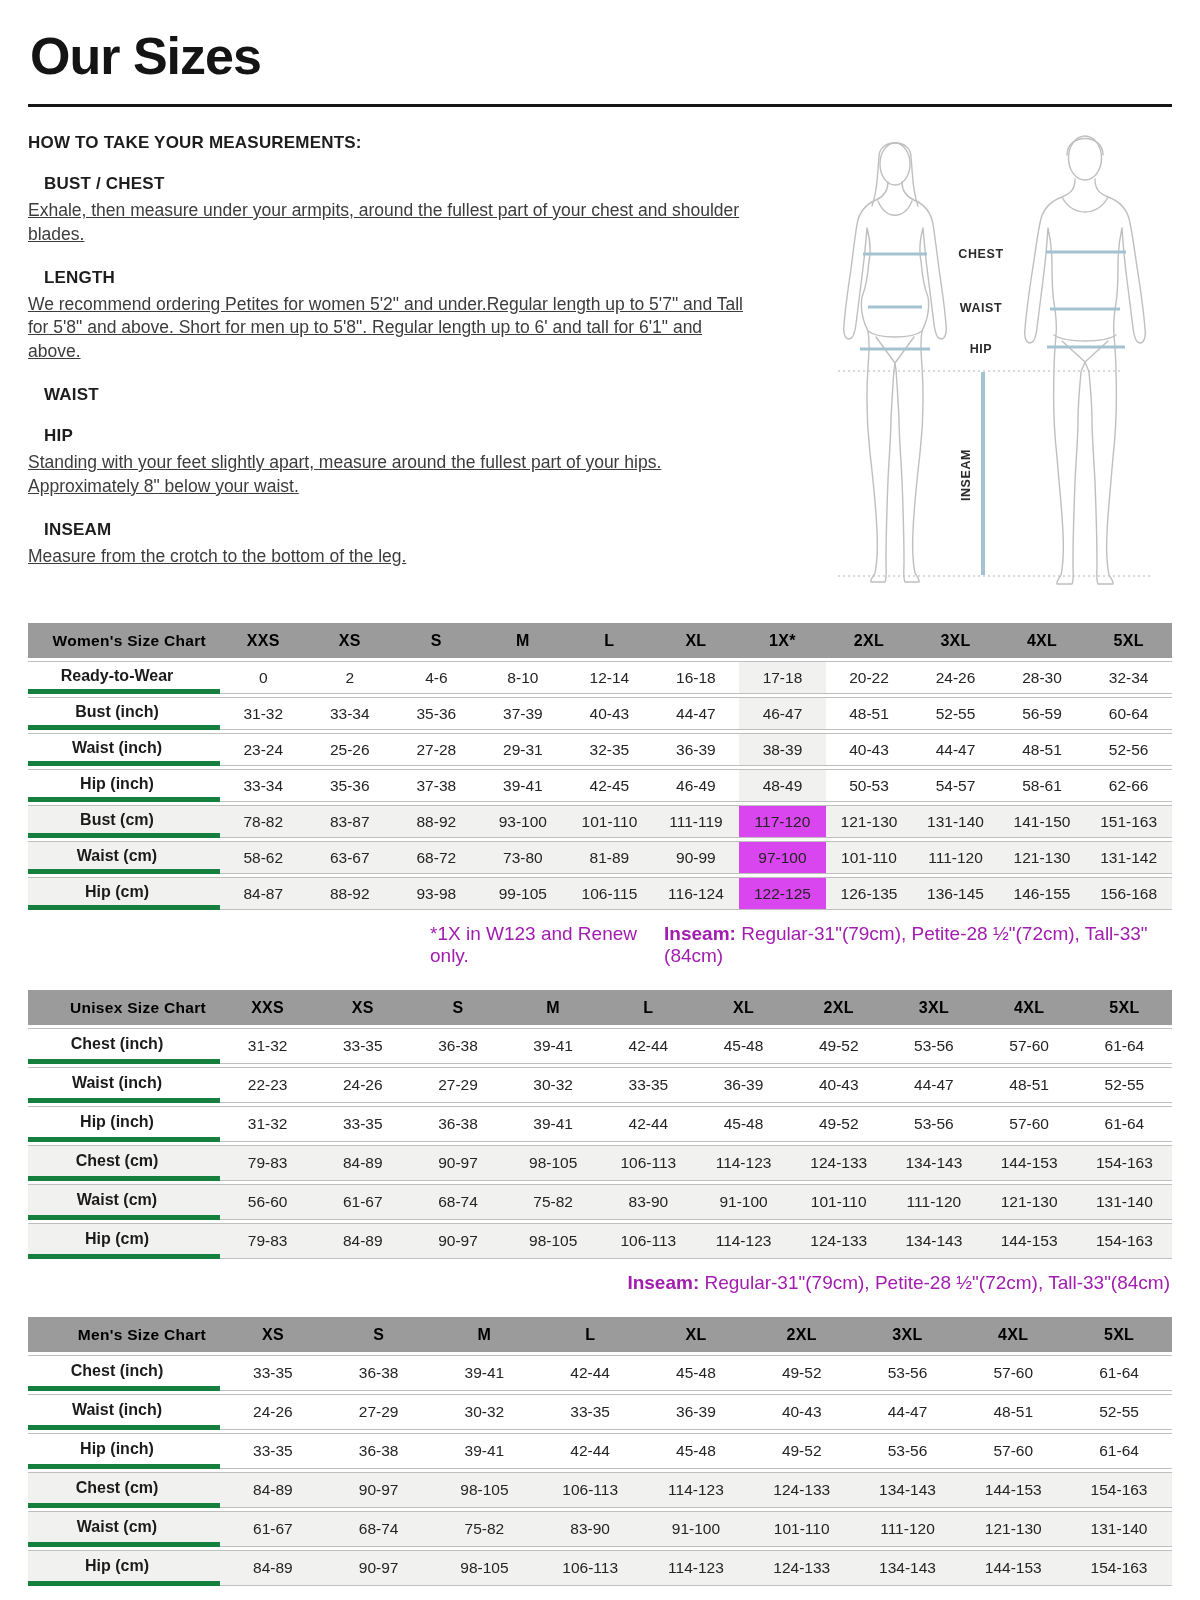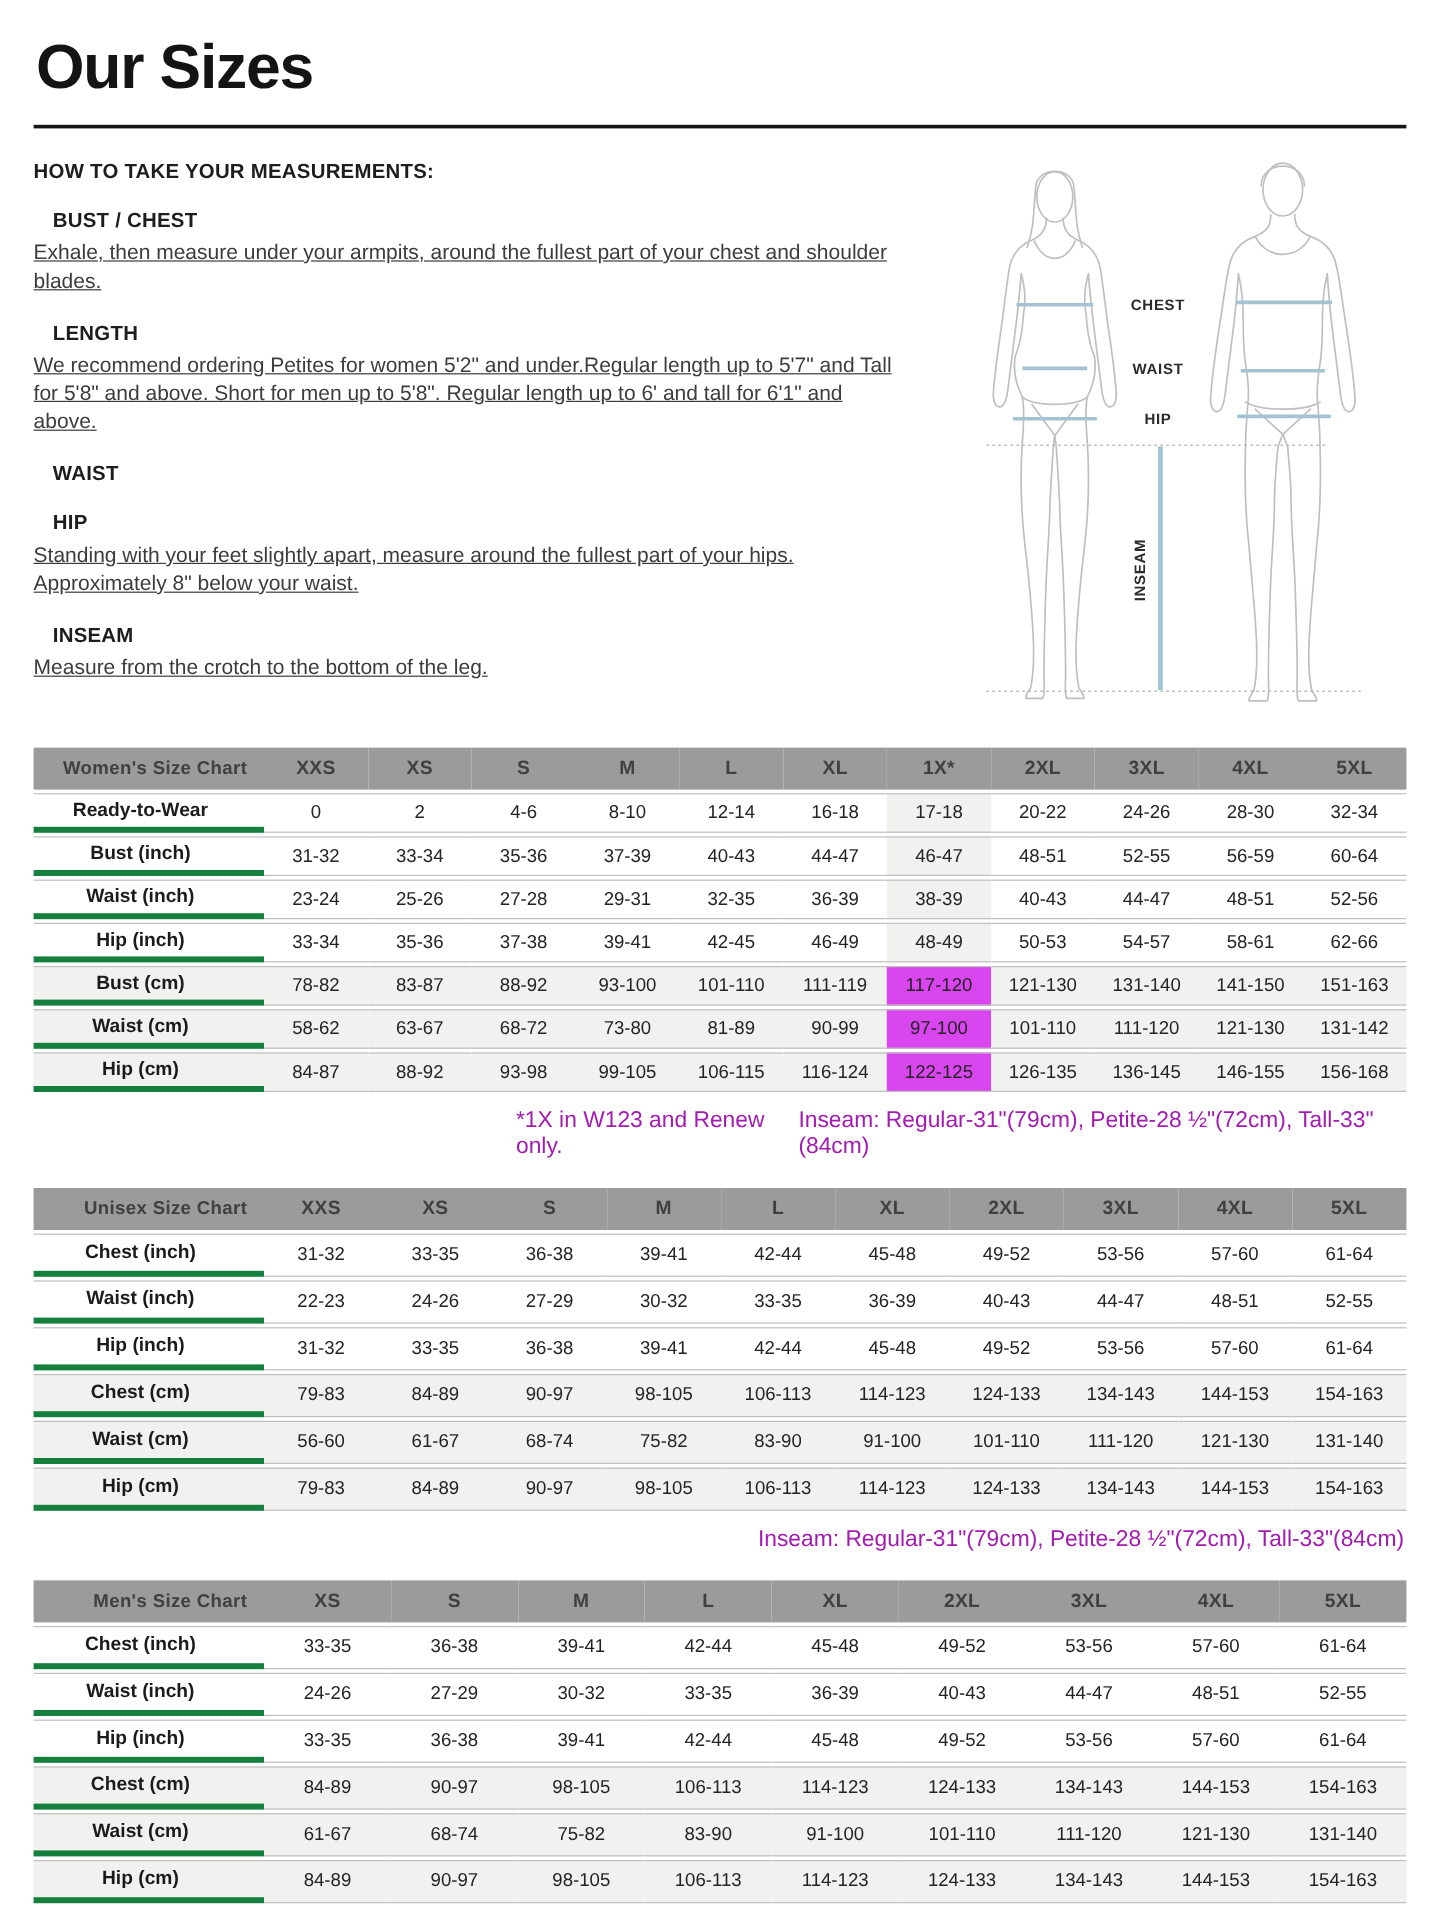--- a/index.html
+++ b/index.html
@@ -12,21 +12,21 @@
   .page { width:1200px; padding:20px 28px 24px 28px; }
 
   
   .page-title {
     font-size:52px; font-weight:bold; letter-spacing:-1px;
     color:#141414; margin:6px 0 18px 2px;
   }
   .title-divider { border:none; border-top:3px solid #161616; margin:0 0 20px 0; }
 
   
-  .content-row { display:flex; gap:8px; }
+  .content-row { display:flex; gap:24px; }
   .instructions { flex:0 0 748px; padding-top:6px; }
   .instructions h2 {
     font-size:17px; font-weight:bold; color:#1d1d1d; letter-spacing:.2px; margin-bottom:4px;
   }
   .instructions h3 {
     font-size:17px; font-weight:bold; color:#1d1d1d; letter-spacing:.2px; margin:21px 0 5px 16px;
   }
   .instructions p {
     font-size:17.5px; line-height:1.36; color:#3c3c3c; max-width:730px;text-decoration:underline;
   }
@@ -36,21 +36,21 @@
     font-family:"Liberation Sans","DejaVu Sans",sans-serif;
     font-size:12.5px; font-weight:bold; fill:#2b2b2b; letter-spacing:.6px;
   }
 
   
   .table-section { margin-top:18px; }
   table.size-table {
     width:100%; border-collapse:separate; border-spacing:0 3px; table-layout:fixed;
   }
   table.size-table thead th {
-    background:#9b9b9b; color:#404040; font-weight:bold; font-size:16px;
+    background:#9b9b9b; color:#000000; font-weight:bold; font-size:16px;
     height:35px; text-align:center; letter-spacing:.3px;
   }
   table.size-table thead th.label-col {
     text-align:right; padding-right:14px; width:192px; font-size:15.5px;
   }
   table.size-table tbody th {
     text-align:center; padding-right:14px; font-weight:bold; font-size:16px; color:#1b1b1b;
     border-top:1px solid #bfbfbd; border-bottom:5px solid #15803d;
   }
   table.size-table tbody td {
@@ -62,21 +62,21 @@
   table.size-table tbody tr.shaded th,
   table.size-table tbody tr.shaded td { background:#f1f1ef; }
   table.size-table tbody td.hl { background:rgba(95,95,85,0.085); }
   table.size-table tbody tr.shaded td.hl { background:#d946ef; }
 
   .footnotes {
     display:flex; justify-content:space-between; align-items:flex-start;
     padding:10px 2px 2px 402px; font-size:19px; color:#a21caf;
   }
   .footnotes.right-only { justify-content:flex-end; padding-left:0; }
-  .footnotes b { font-weight:normal; }
+  .footnotes b { font-weight:bold; }
 </style>
 </head>
 <body>
 
 <div class="page">
 
   <h1 class="page-title">Our Sizes</h1>
   <hr class="title-divider">
 
   <div class="content-row">

